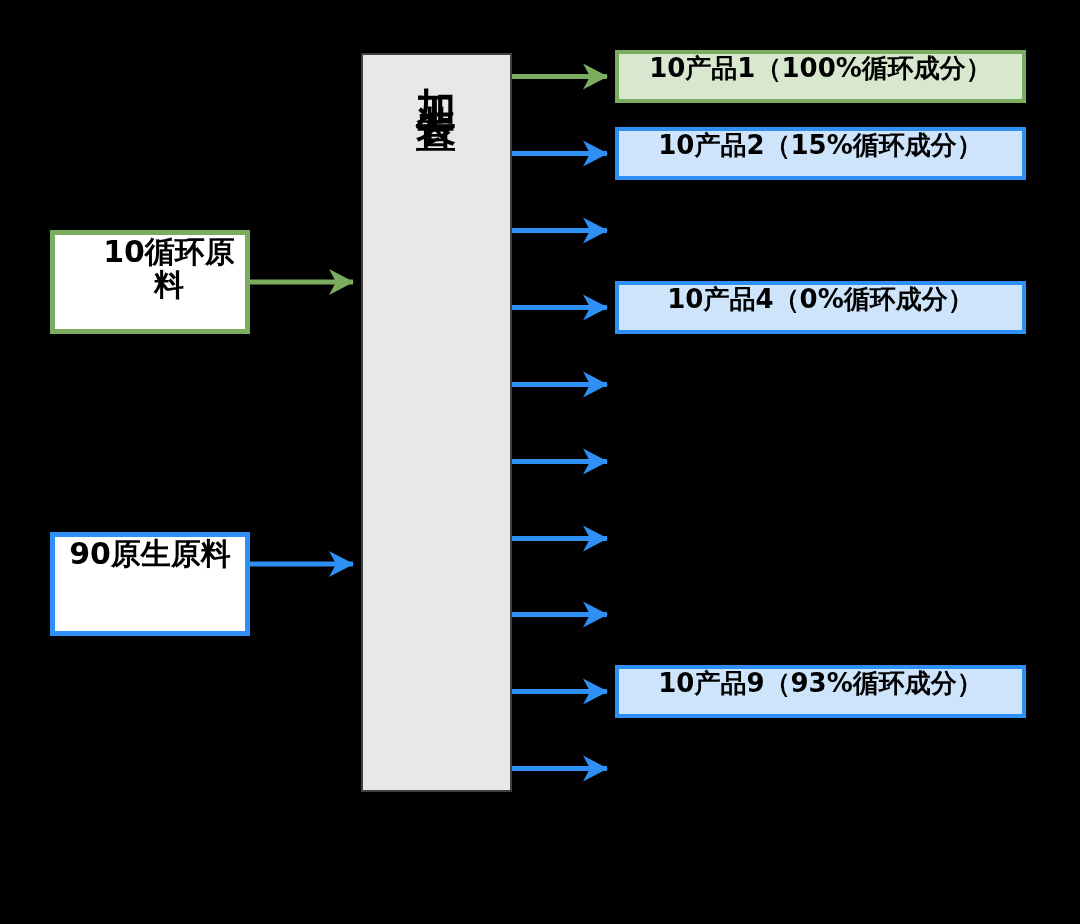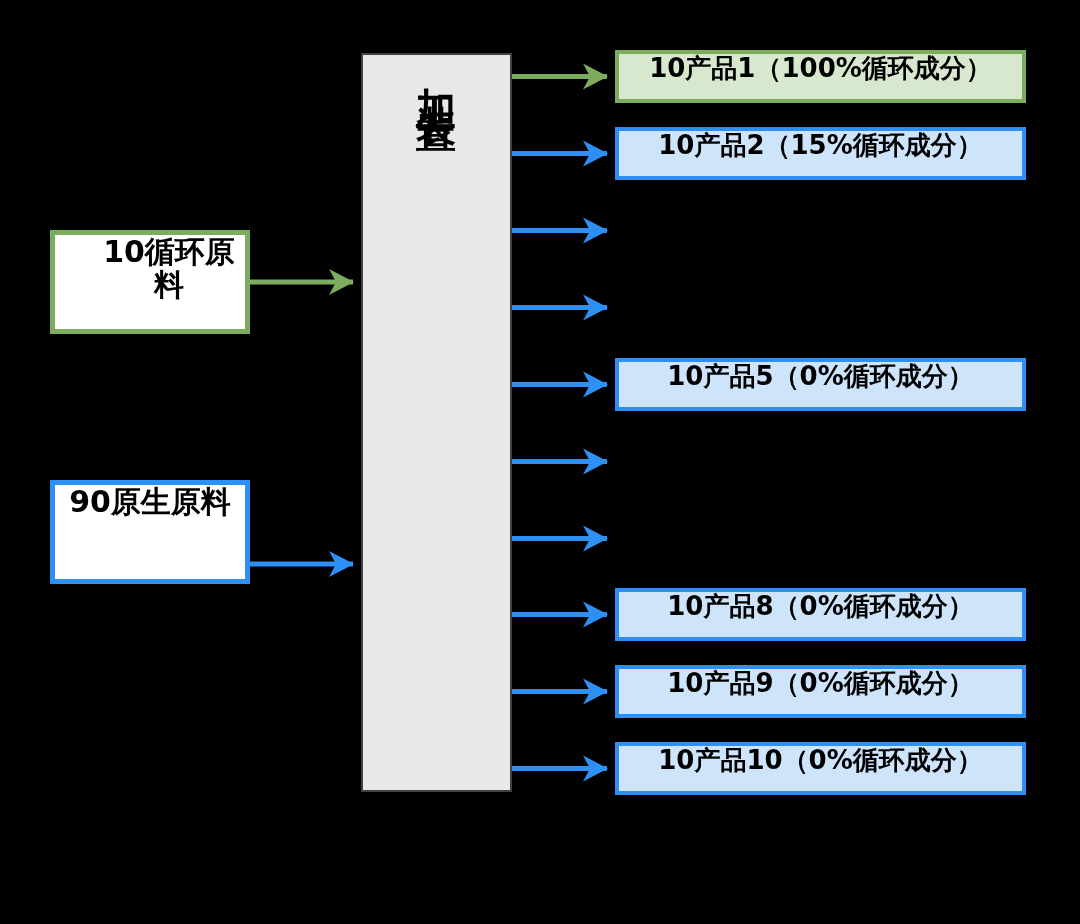--- a/index.html
+++ b/index.html
@@ -15,21 +15,21 @@
     display:flex; align-items:flex-start; justify-content:center;
     font-weight:bold; color:var(--text, #000000);
     text-align:center; line-height:1.1;
   }
   .input-box {
     left:50px; width:200px; height:104px;
     background:var(--box-fill-white, #ffffff);
     font-size:30px;
   }
   .input-box.green { top:230px; border:5px solid var(--green-stroke, #7CAC5D);padding-left:38px; }
-  .input-box.blue  { top:480px; border:5px solid var(--blue-stroke, #2E90F4); }
+  .input-box.blue  { top:532px; border:5px solid var(--blue-stroke, #2E90F4); }
   .processor-box {
     left:361px; top:53px; width:151px; height:739px;
     background:var(--processor-fill, #E8E8E8);
     border:2px solid var(--processor-border, #404040);
   }
   .vtext {
     writing-mode:vertical-rl; text-orientation:upright;
     font-size:40px; font-weight:bold; letter-spacing:9px;
   }
   .product-box {
@@ -85,26 +85,20 @@
   <div class="box processor-box">
     <div class="vtext">加工装置</div>
   </div>
 
   <div class="box product-box green" style="--i:0">
     <span>10产品1（100%循环成分）</span>
   </div>
   <div class="box product-box blue" style="--i:1">
     <span>10产品2（15%循环成分）</span>
   </div>
-  <div class="box product-box blue" style="--i:4">
-    <span>10产品5（0%循环成分）</span>
-  </div>
-  <div class="box product-box blue" style="--i:7">
-    <span>10产品8（0%循环成分）</span>
+  <div class="box product-box blue" style="--i:3">
+    <span>10产品4（0%循环成分）</span>
   </div>
   <div class="box product-box blue" style="--i:8">
-    <span>10产品9（0%循环成分）</span>
-  </div>
-  <div class="box product-box blue" style="--i:9">
-    <span>10产品10（0%循环成分）</span>
+    <span>10产品9（93%循环成分）</span>
   </div>
 
 </div>
 
 </body></html>

